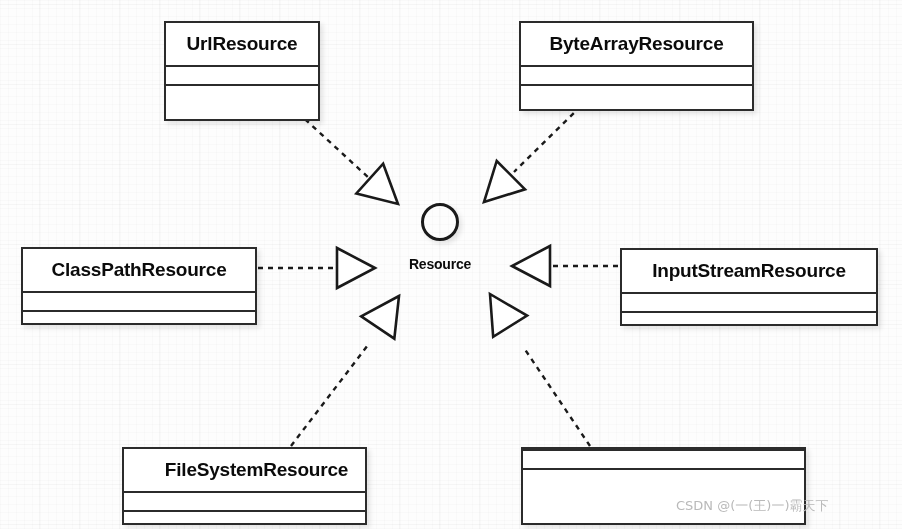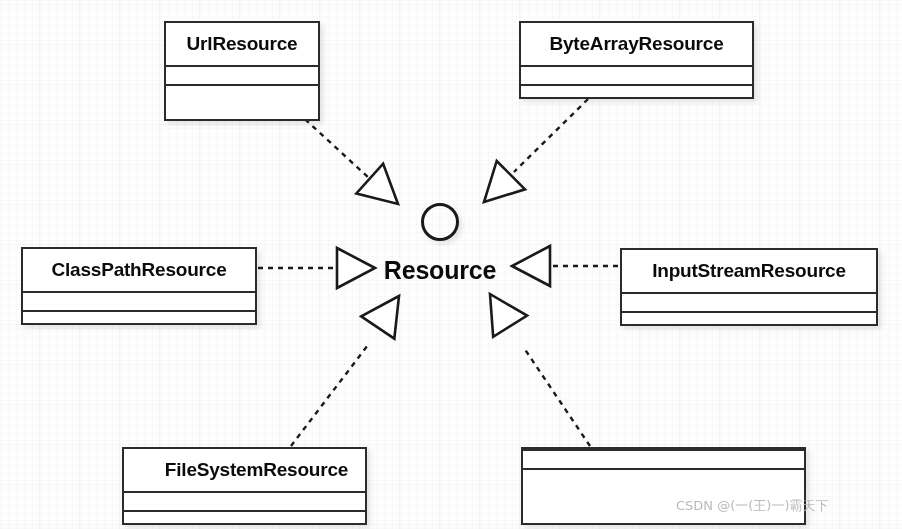--- a/index.html
+++ b/index.html
@@ -57,21 +57,21 @@
     position: absolute;
     border: 3px solid #1a1a1a;
     border-radius: 50%;
     box-sizing: border-box;
     background: transparent;
     box-shadow: 3px 3px 5px rgba(0,0,0,0.10);
   }
   .iface-label {
     position: absolute;
     font-weight: bold;
-    font-size: 25px;
+    font-size: 14px;
     color: #0b0b0b;
     white-space: nowrap;
     text-align: center;
     letter-spacing: -0.2px;
   }
   #edges {
     position: absolute;
     left: 0;
     top: 0;
     width: 902px;
@@ -122,21 +122,21 @@
         </g>
       </g>
   </svg>
 
   <div id="class-layer">
       <div class="uml-class" style="left: 164px; top: 21px; width: 156px; height: 100px;">
         <div class="uml-name" style="height: 42px;">UrlResource</div>
         <div class="uml-attrs" style="height: 17px;"></div>
         <div class="uml-ops" style="height: 17px;"></div>
       </div>
-      <div class="uml-class" style="left: 519px; top: 21px; width: 235px; height: 78px;">
+      <div class="uml-class" style="left: 519px; top: 21px; width: 235px; height: 90px;">
         <div class="uml-name" style="height: 42px;">ByteArrayResource</div>
         <div class="uml-attrs" style="height: 17px;"></div>
         <div class="uml-ops" style="height: 17px;"></div>
       </div>
       <div class="uml-class" style="left: 21px; top: 247px; width: 236px; height: 78px;">
         <div class="uml-name" style="height: 42px;">ClassPathResource</div>
         <div class="uml-attrs" style="height: 17px;"></div>
         <div class="uml-ops" style="height: 17px;"></div>
       </div>
       <div class="uml-class" style="left: 620px; top: 248px; width: 258px; height: 78px;">

